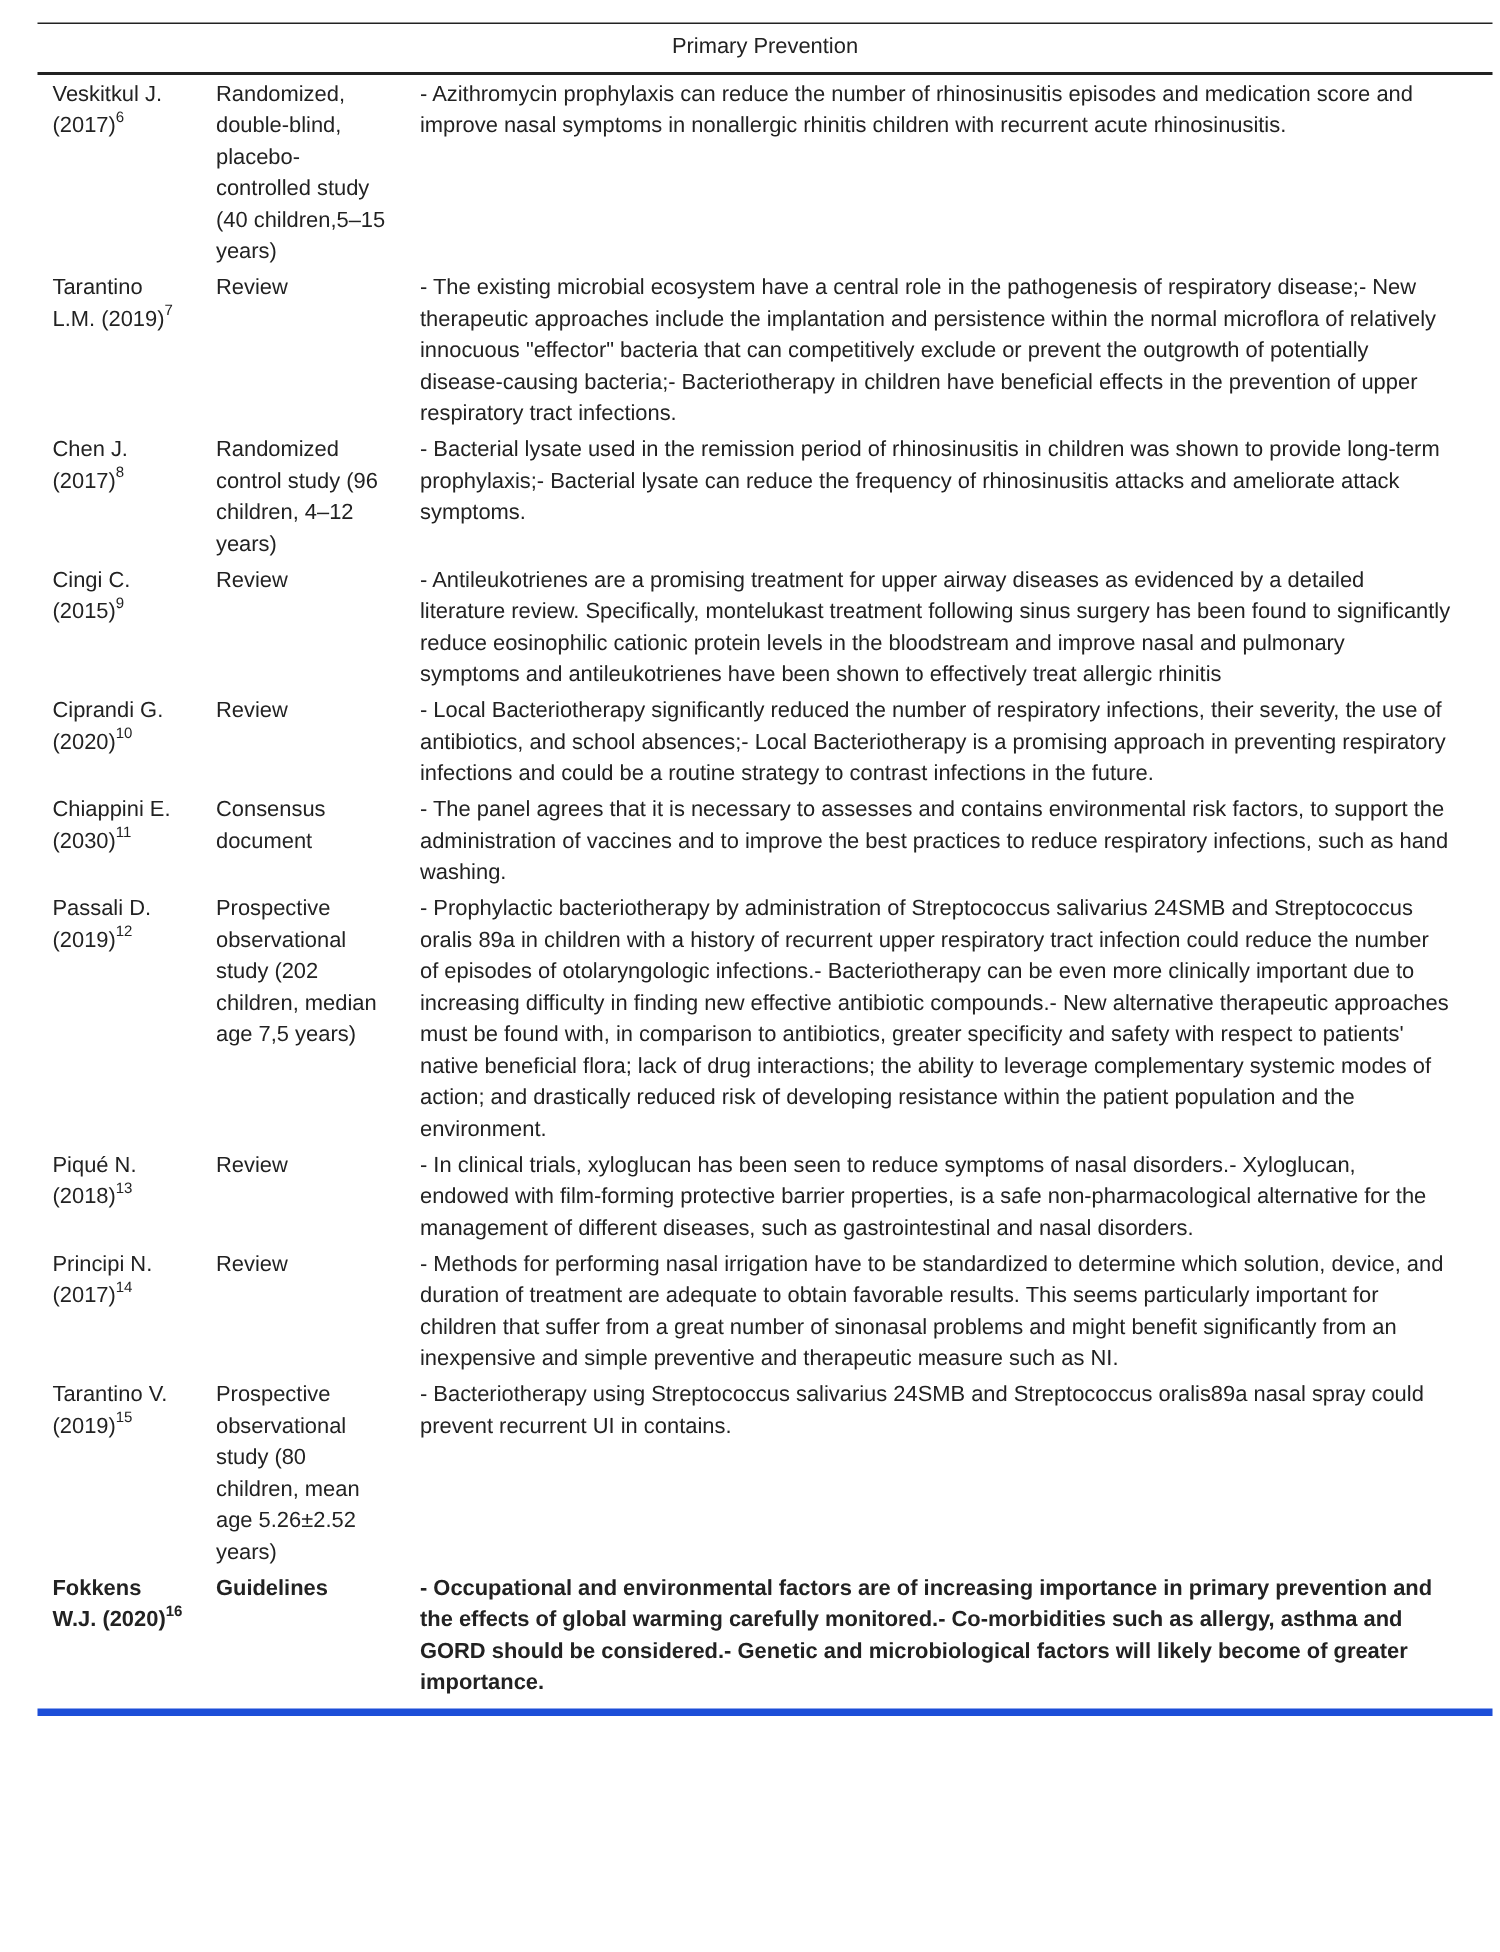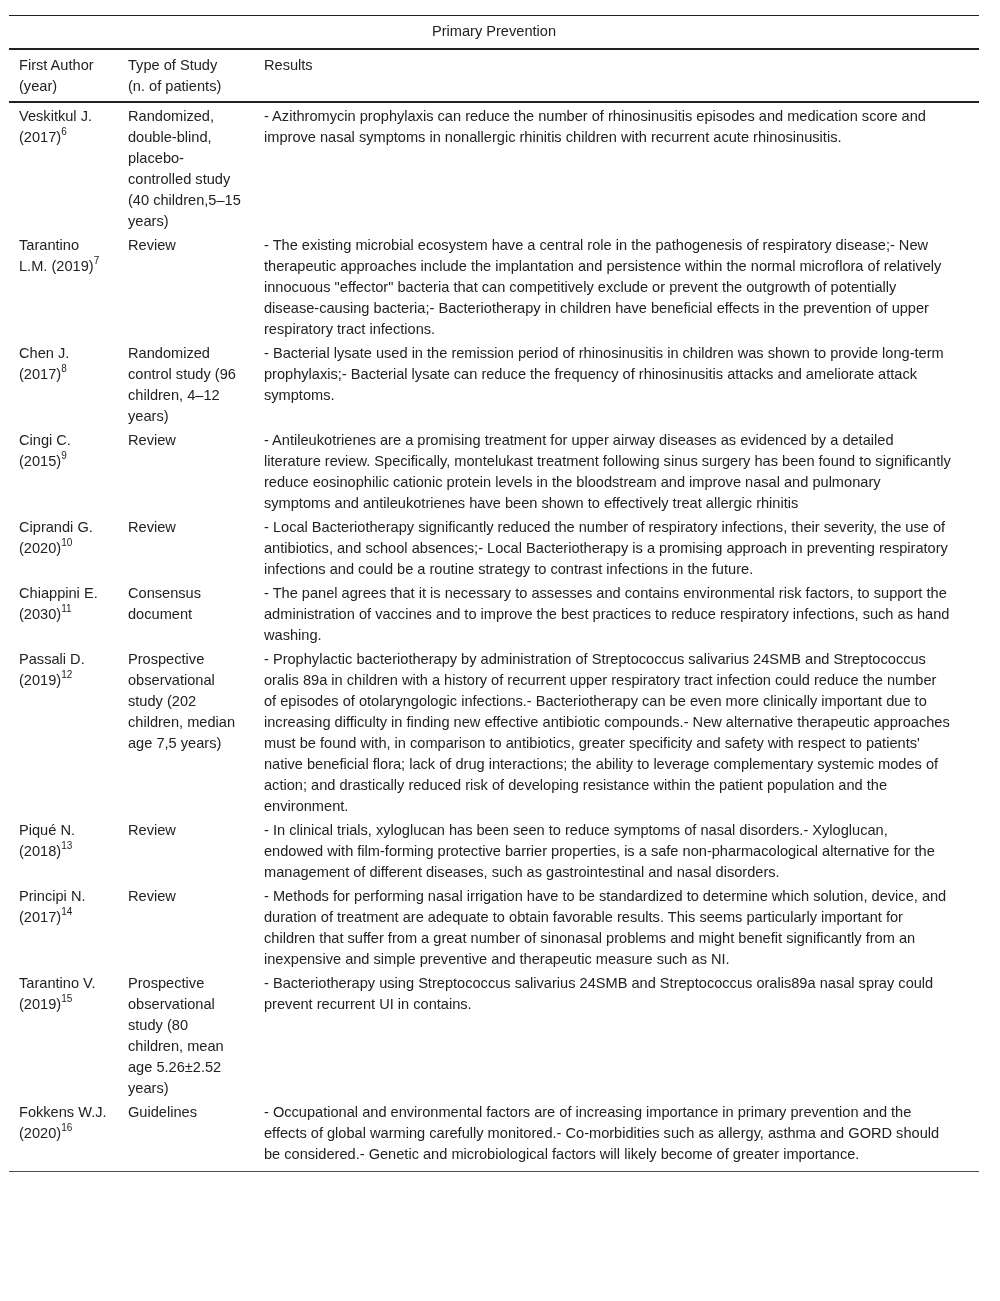--- a/index.html
+++ b/index.html
@@ -11,21 +11,21 @@
       width: 1000px;
       height: 1301px;
       position: relative;
       font-family: "Liberation Sans", sans-serif;
       font-size: 14.6px;
       line-height: 21px;
       color: #222222;
     }
     .table-wrap {
       position: absolute;
-      left: 9px;
+      left: 25px;
       top: 15px;
       width: 970px;
     }
     table {
       width: 970px;
       border-collapse: collapse;
       table-layout: fixed;
     }
     col.c1 { width: 109px; }
     col.c2 { width: 136px; }
@@ -47,21 +47,22 @@
     }
     tbody td {
       vertical-align: top;
       padding: 2px 10px 1px 10px;
     }
     tbody tr:first-child td {
       padding-top: 3px;
     }
     tbody tr:last-child td {
       padding-bottom: 6px;
-      border-bottom: 1px solid #1d4ed8;
+      border-bottom: 5px solid #1d4ed8;
+      font-weight: bold;
     }
     td.results {
       padding-right: 28px;
       margin-top: 20px;
     }
     sup {
       font-size: 10px;
       line-height: 0;
       vertical-align: super;
       position: relative;
@@ -74,25 +75,20 @@
 <div class="table-wrap">
   <table>
     <colgroup>
       <col class="c1">
         <col class="c2">
         <col class="c3">
     </colgroup>
     <thead>
       <tr class="caption-row">
         <th colspan="3">Primary Prevention</th>
-      </tr>
-      <tr class="col-head">
-        <th><span>First Author</span><br><span>(year)</span></th>
-        <th><span>Type of Study</span><br><span>(n. of patients)</span></th>
-        <th>Results</th>
       </tr>
     </thead>
     <tbody>
       <tr>
         <td><span>Veskitkul J.</span> <span>(2017)</span><sup>6</sup></td>
         <td>Randomized, double-blind, placebo-controlled study (40 children,5–15 years)</td>
         <td class="results">- Azithromycin prophylaxis can reduce the number of rhinosinusitis episodes and medication score and improve nasal symptoms in nonallergic rhinitis children with recurrent acute rhinosinusitis.</td>
       </tr>
       <tr>
         <td><span>Tarantino L.M.</span> <span>(2019)</span><sup>7</sup></td>

